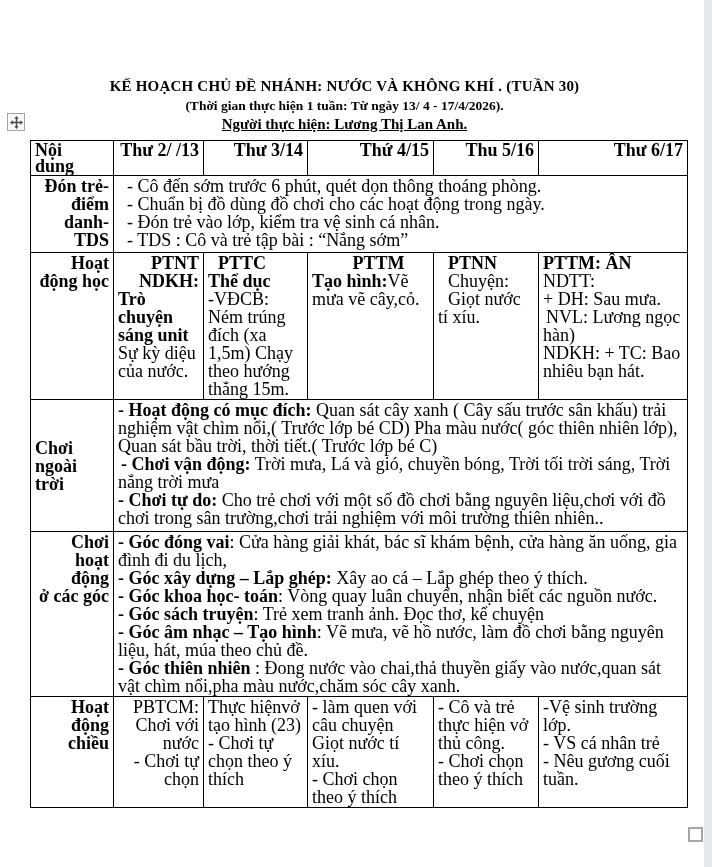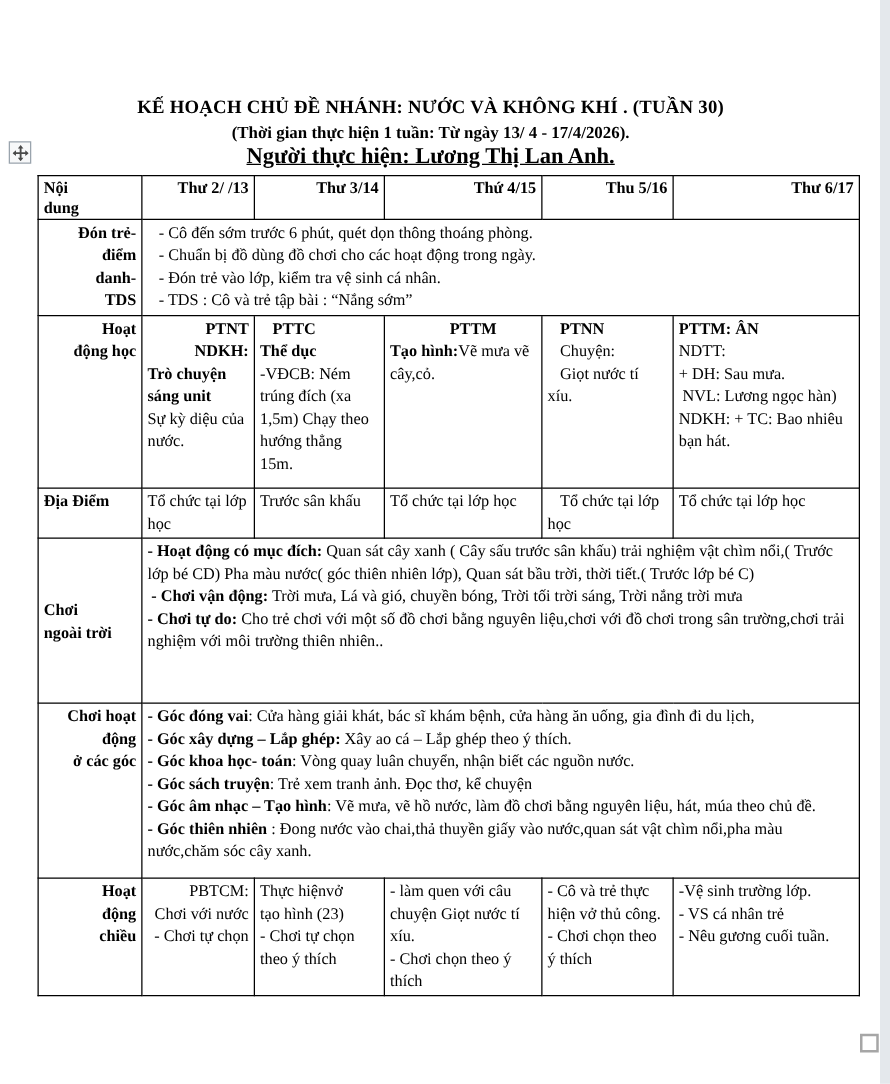--- a/index.html
+++ b/index.html
@@ -5,32 +5,32 @@
   html,body{margin:0;padding:0;}
   body{
     width:712px;height:867px;position:relative;background:#ffffff;
     font-family:"Liberation Serif","DejaVu Serif",serif;color:#000;
     overflow:hidden;
   }
   .edge-strip{position:absolute;top:0;right:0;width:8px;height:867px;background:var(--strip,#e4e8ec);}
   .doc-title{position:absolute;left:16px;top:77px;width:657px;text-align:center;font-weight:bold;}
   .t1{font-size:15px;line-height:19px;letter-spacing:.2px;}
   .t2{font-size:13.5px;line-height:19px;}
-  .t3{font-size:18px;line-height:19px;text-decoration:underline;}
+  .t3{font-size:15px;line-height:19px;text-decoration:underline;}
   .move-handle{
     position:absolute;left:7px;top:113px;width:18px;height:18px;background:#f7f8f9;
     border:1px solid #9aa4ad;display:flex;align-items:center;justify-content:center;box-sizing:border-box;
   }
   .resize-handle{
     position:absolute;left:688px;top:827px;width:15px;height:15px;background:#fff;
     border:2px solid var(--handle,#a6a6a6);box-sizing:border-box;
   }
   table.plan{
     position:absolute;left:30px;top:140px;width:657px;table-layout:fixed;
-    border-collapse:collapse;font-size:13px;line-height:18px;
+    border-collapse:collapse;font-size:18px;line-height:18px;
   }
   table.plan td{
     border:1.5px solid var(--border,#000);vertical-align:top;padding:1px 4px;
     overflow:hidden;word-wrap:break-word;
   }
   tr.h33{height:33px}tr.h77{height:77px}tr.h138{height:138px}tr.h40{height:40px}
   tr.h132{height:132px}tr.h175{height:140px}tr.h94{height:94px}
   .b{font-weight:bold;}
   .c{text-align:right;}
   .mid{vertical-align:middle !important;}
@@ -135,28 +135,20 @@
       </td>
       <td>
         <div class="b">PTTM: ÂN</div>
         <div>NDTT:</div>
         <div>+ DH: Sau mưa.</div>
         <div class="ti3">NVL: Lương ngọc hàn)</div>
         <div>NDKH: + TC: Bao nhiêu bạn hát.</div>
       </td>
     </tr>
 
-    <tr class="h40">
-      <td class="lbl">Địa Điểm</td>
-      <td>Tổ chức tại lớp học</td>
-      <td>Trước sân khấu</td>
-      <td>Tổ chức tại lớp học</td>
-      <td class="ti">Tổ chức tại lớp học</td>
-      <td>Tổ chức tại lớp học</td>
-    </tr>
 
     <tr class="h132">
       <td class="lbl mid">
           <div>
             <div>Chơi</div>
             <div>ngoài trời</div>
           </div>
         </td>
       <td colspan="5">
         <p class="para"><span class="b">- Hoạt động có mục đích:</span><span> Quan sát cây xanh ( Cây sấu trước sân khấu) trải nghiệm vật chìm nổi,( Trước lớp bé CD) Pha màu nước( góc thiên nhiên lớp), Quan sát bầu trời, thời tiết.( Trước lớp bé C)</span></p>

